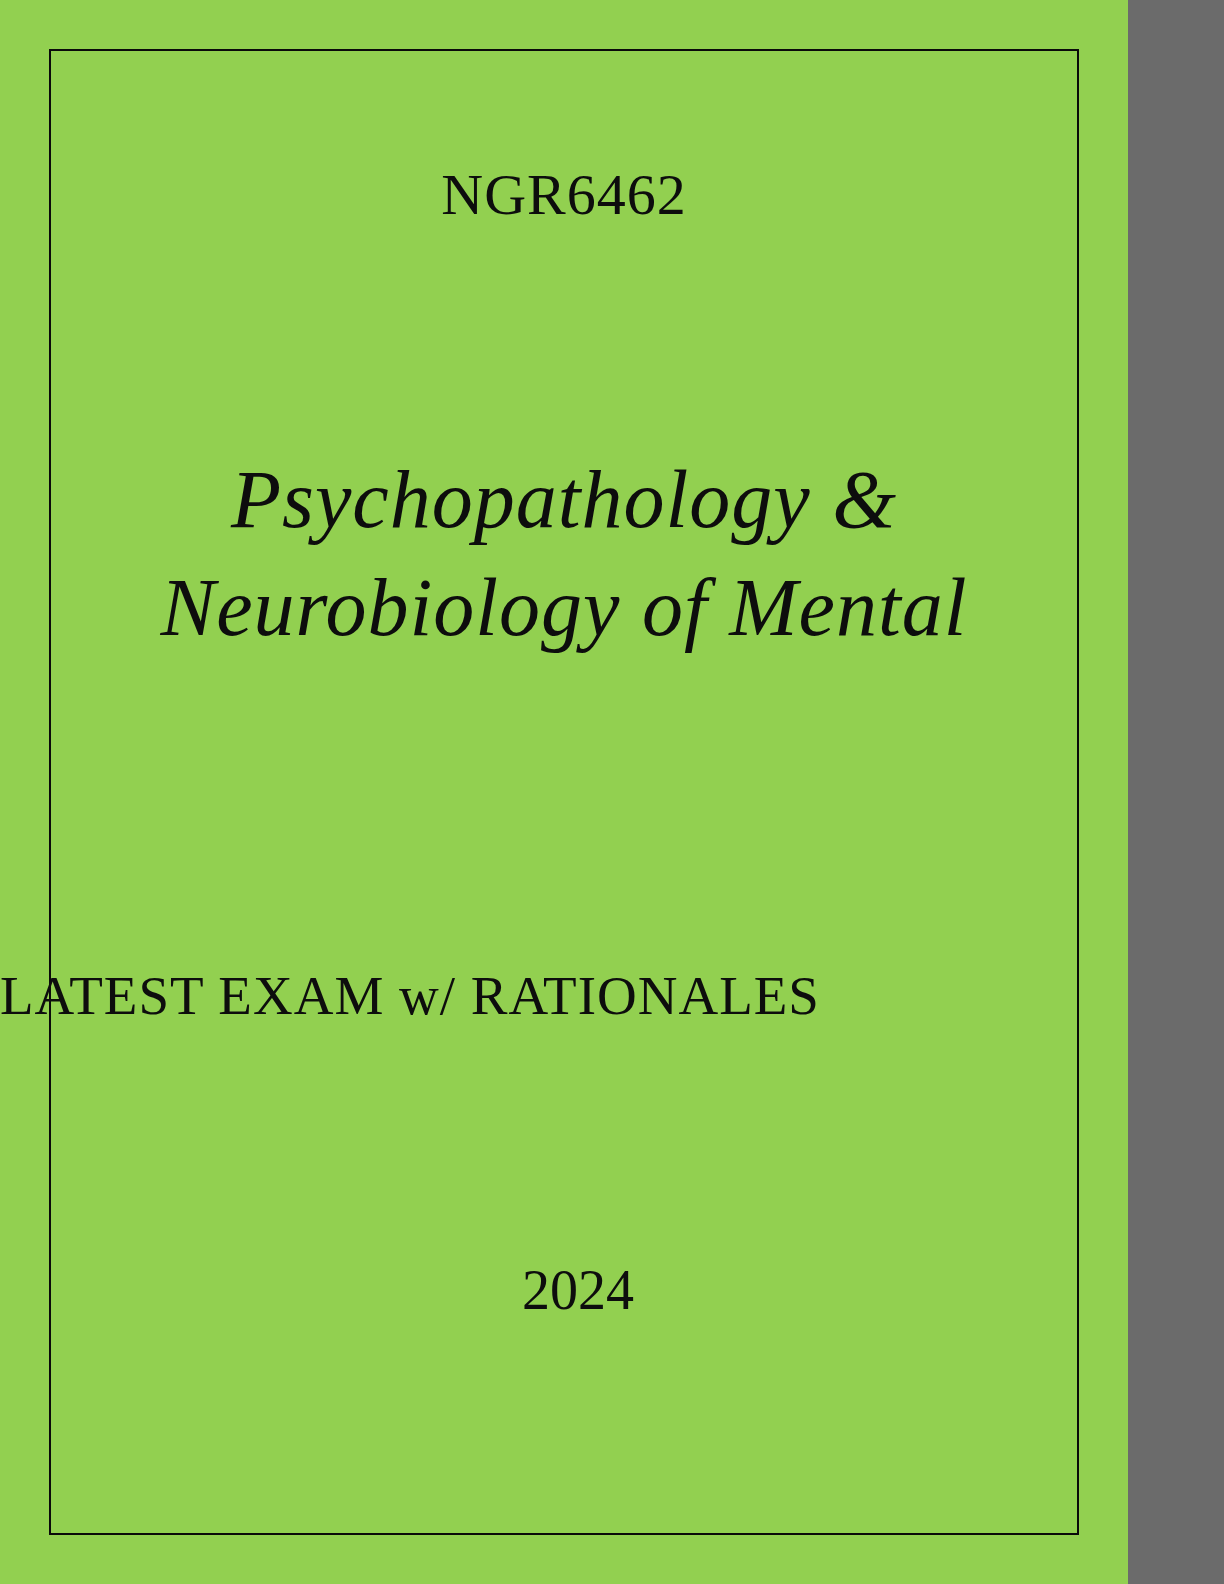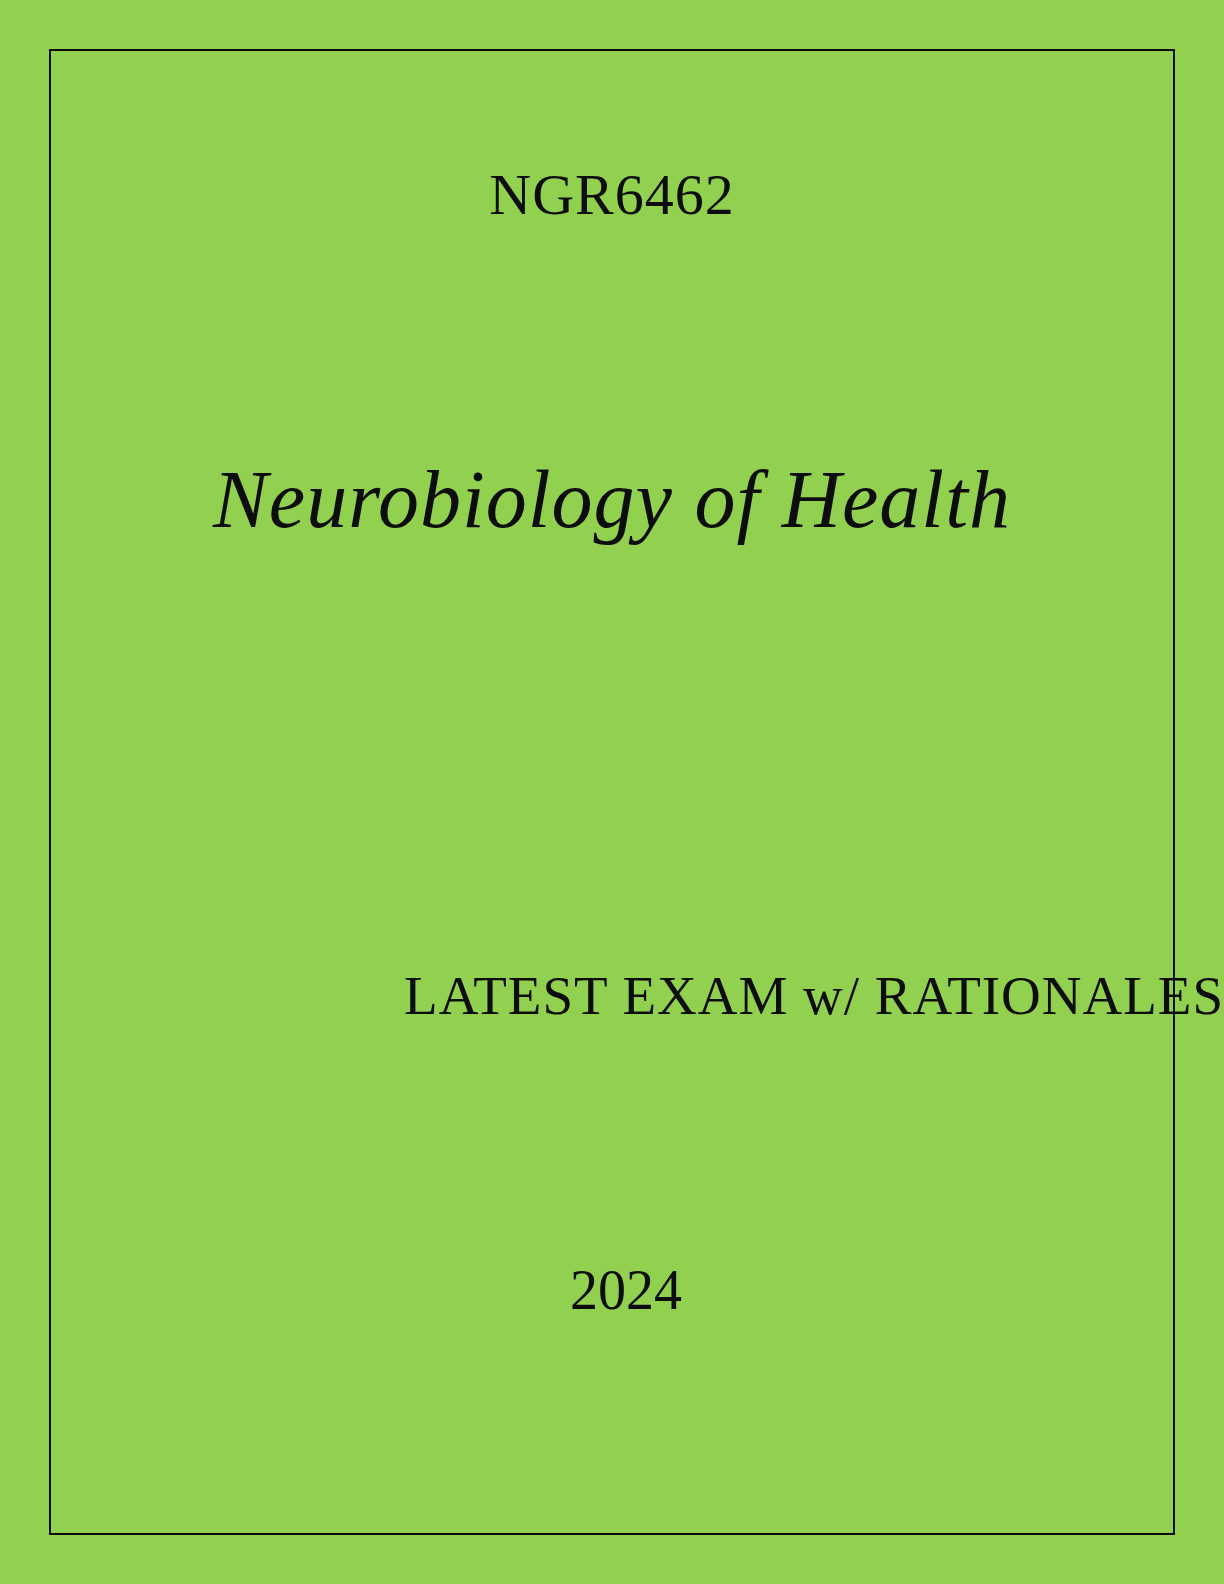--- a/index.html
+++ b/index.html
@@ -2,21 +2,21 @@
 <html><head>
 <meta charset="utf-8">
 <style>
   html, body {
     margin: 0;
     padding: 0;
     background: #6b6b6b;
   }
   .page {
     position: relative;
-    width: 1224px;
+    width: 1128px;
     height: 1584px;
     background: #92D050;
     overflow: hidden;
     font-family: "Liberation Serif", "DejaVu Serif", serif;
     color: #0d0d0d;
   }
   .page-border {
     position: absolute;
     left: 49px;
     top: 49px;
@@ -47,21 +47,21 @@
     letter-spacing: 1px;
   }
   .title .title-line {
     display: block;
   }
   .subtitle {
     position: absolute;
     top: 968px;
     left: 0;
     right: 0;
-    text-align: right;
+    text-align: left;
     font-size: 55px;
     line-height: 1;
     letter-spacing: 1px;
   }
   .year {
     position: absolute;
     top: 1262px;
     left: 0;
     right: 0;
     text-align: center;
@@ -72,19 +72,20 @@
 </style>
 </head>
 <body>
 
 <div class="page">
   <div class="page-border"></div>
 
   <div class="course-code">NGR6462</div>
 
   <div class="title">
-    <span class="title-line">Neurobiology of Health</span>
+    <span class="title-line">Psychopathology &amp;</span>
+    <span class="title-line">Neurobiology of Mental</span>
   </div>
 
   <div class="subtitle">LATEST EXAM w/ RATIONALES</div>
 
   <div class="year">2024</div>
 </div>
 
 </body></html>

